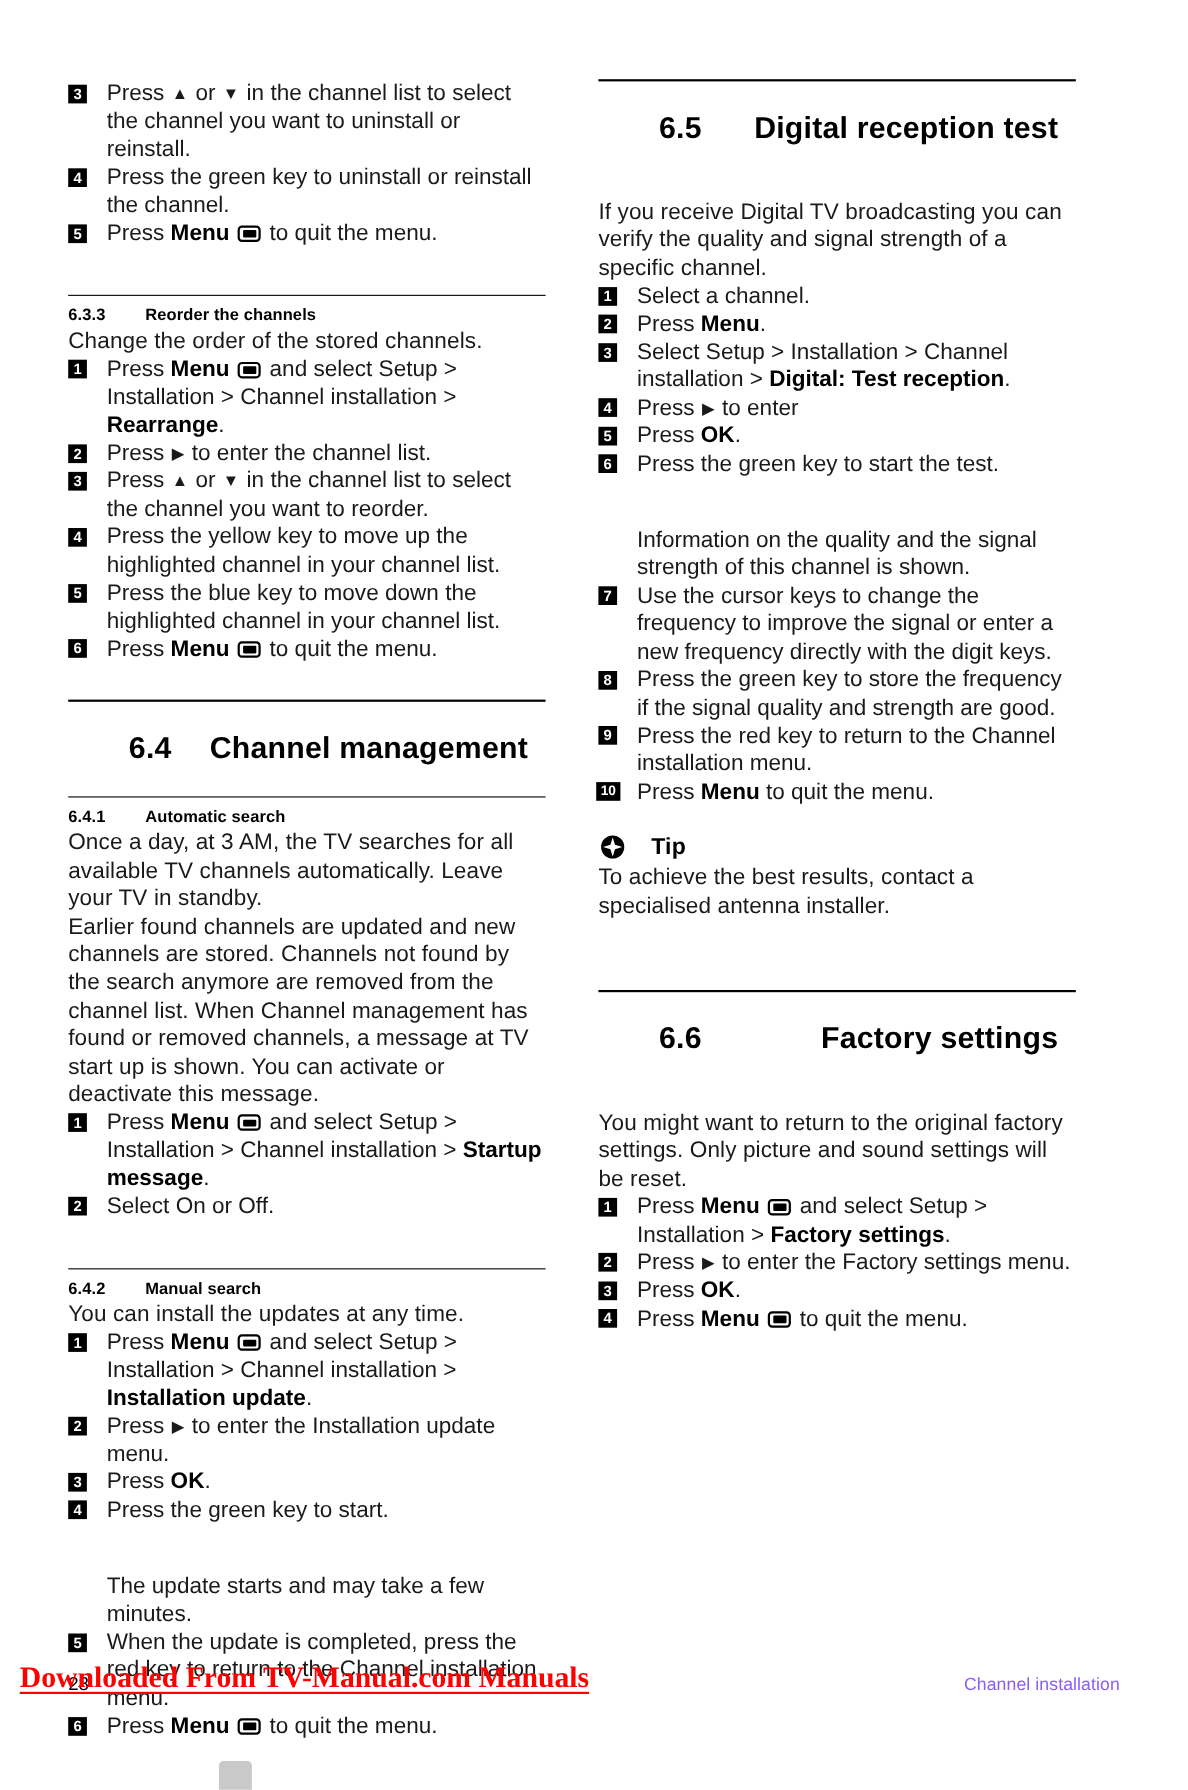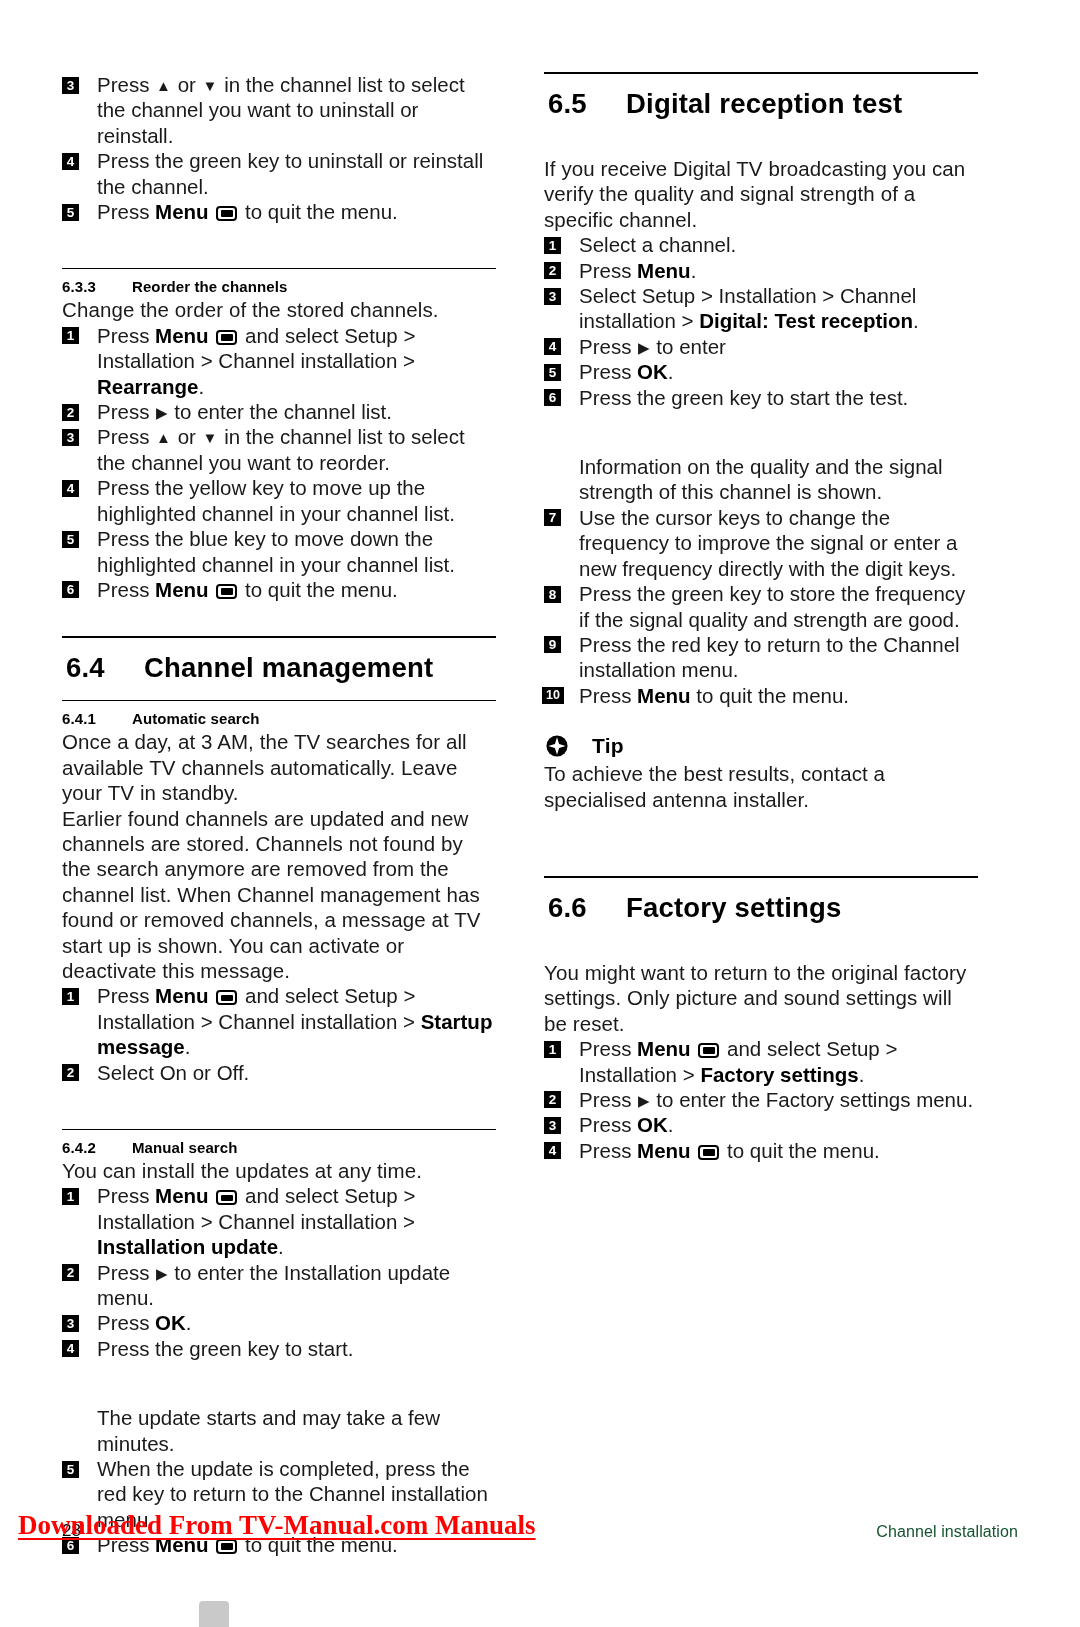--- a/index.html
+++ b/index.html
@@ -43,23 +43,24 @@
     letter-spacing: 0.1px;
   }
   p.para {
     margin: 0;
   }
 
   .h2 {
     font-size: 27.5px;
     font-weight: bold;
     letter-spacing: 0.2px;
-    margin: 4px;
+    margin: 16px;
     padding: 10px 0 12px 0;
     display: flex;
+    text-align: right;
   }
   .h2 .num { width: 78px; flex: none; }
   .h2 .txt { flex: 1; }
   .rule-thick {
     border-top: 2px solid #000;
     height: 0;
   }
   .rule-thin {
     border-top: 1.2px solid #000;
     height: 0;
@@ -180,21 +181,21 @@
     left: 0;
     top: 2px;
     font-size: 17px;
     color: #000;
   }
   .footer-right {
     position: absolute;
     right: 0;
     top: 4px;
     font-size: 16px;
-    color: #14532d;
+    color: #8b5cf6;
     letter-spacing: 0.1px;
   }
   .watermark {
     position: absolute;
     left: 18px;
     bottom: 86px;
     font-family: "Liberation Serif", serif;
     font-size: 27px;
     font-weight: bold;
     color: #fe0000;

